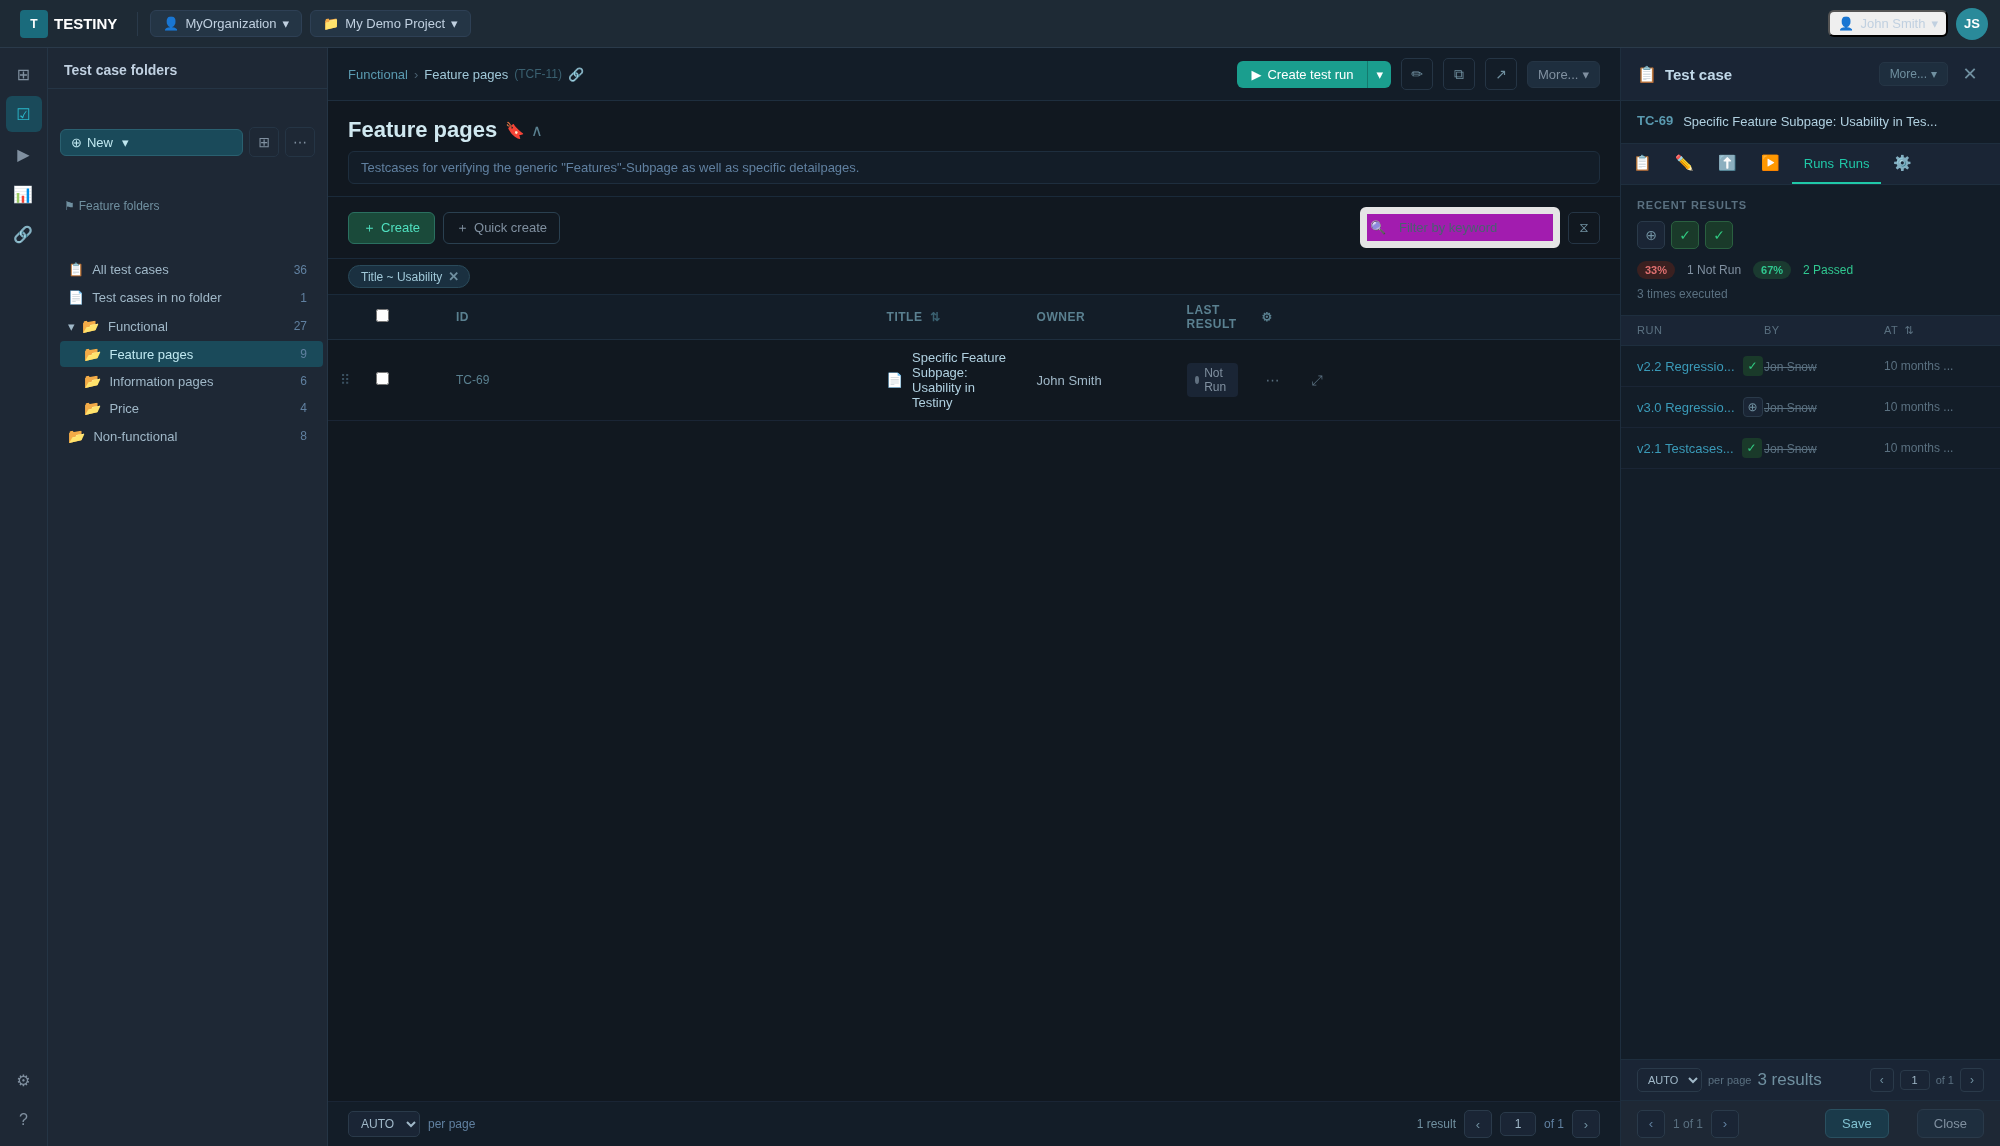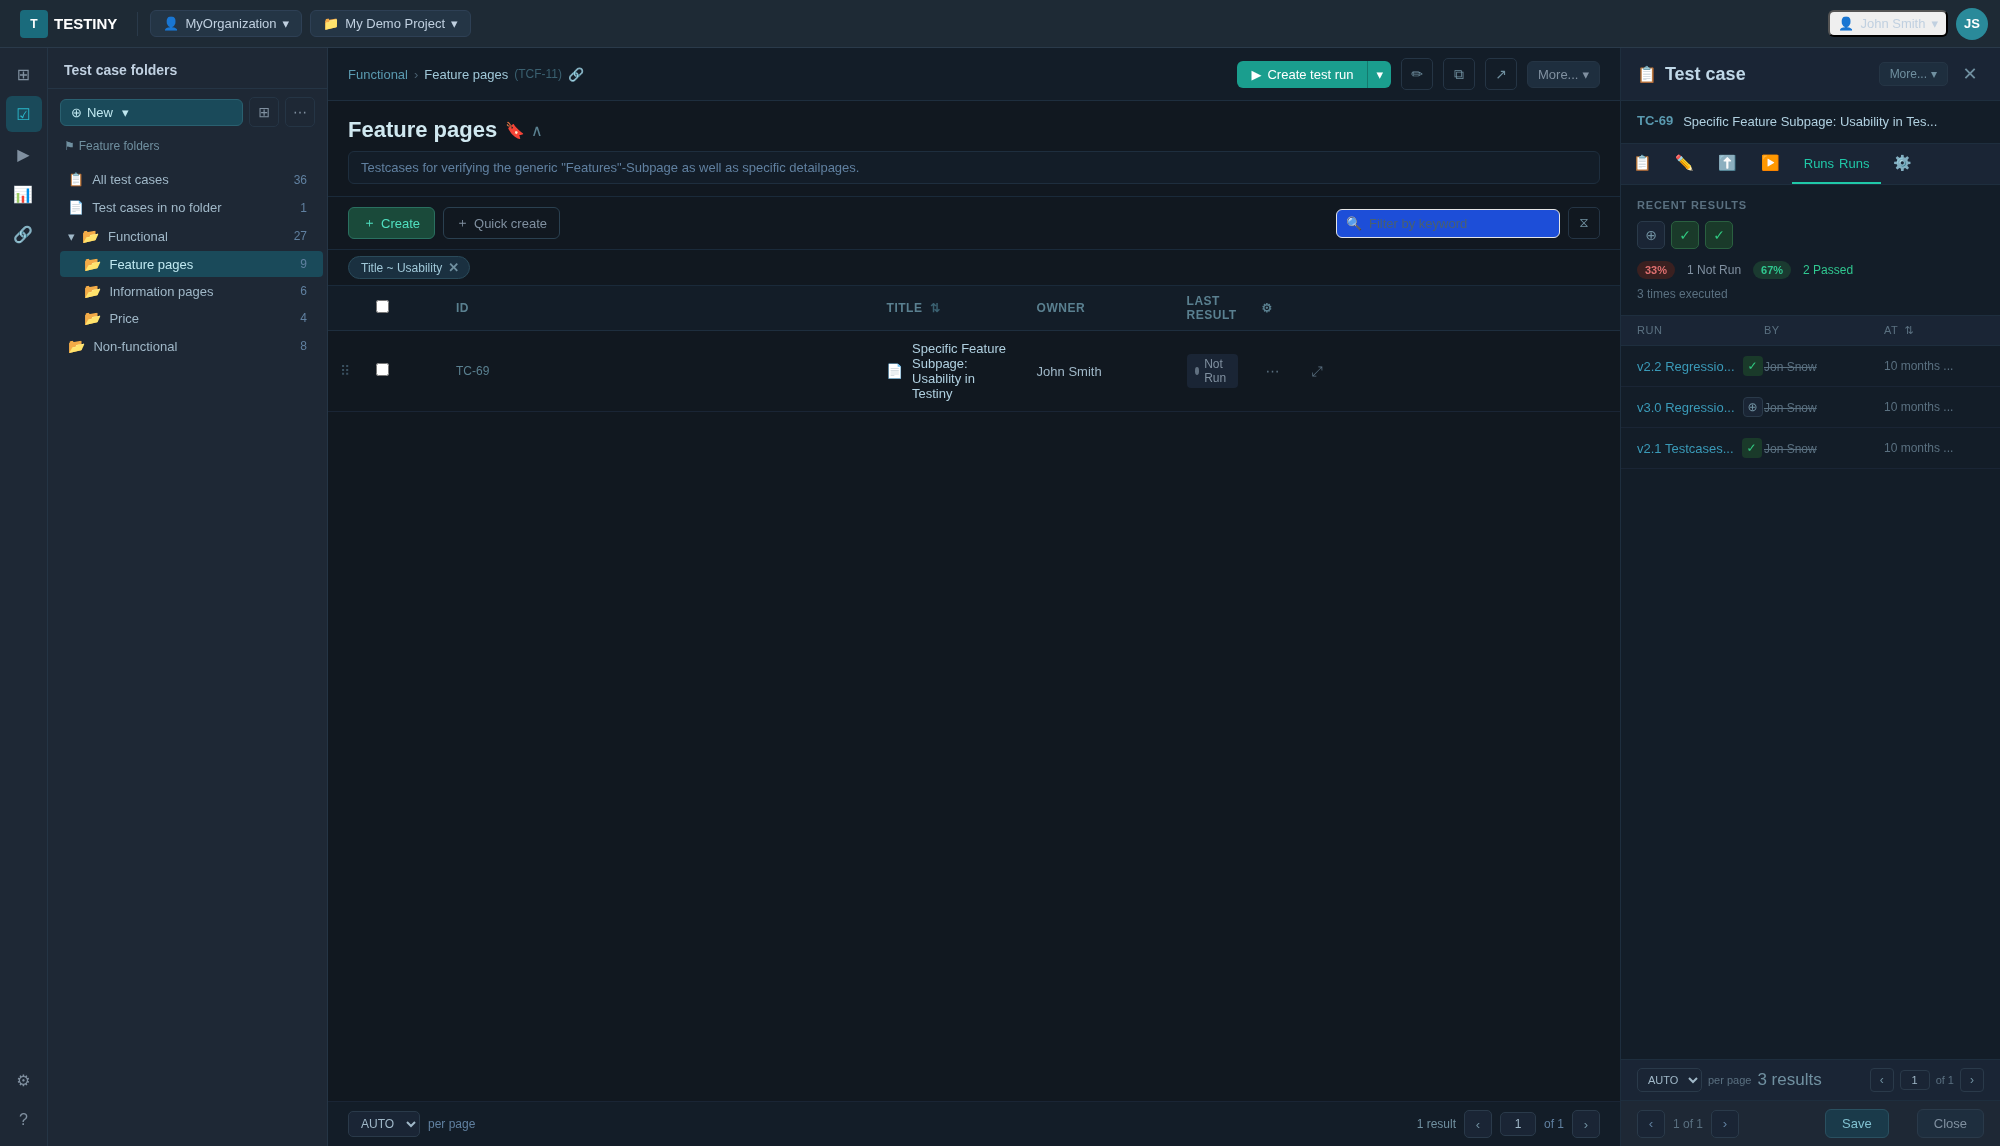--- a/index.html
+++ b/index.html
@@ -88,20 +88,21 @@
     .icon-bar-spacer { flex: 1; }
 
     
     .sidebar {
       width: 280px;
       background: #1e2835;
       border-right: 1px solid #253545;
       display: flex;
       flex-direction: column;
       overflow: hidden;
+      gap: 30px;
     }
     .sidebar-header {
       padding: 14px 16px 10px;
       font-weight: 600;
       font-size: 14px;
       color: #c0d0e0;
       border-bottom: 1px solid #253545;
     }
     .sidebar-toolbar {
       padding: 8px 12px;
@@ -293,27 +294,27 @@
       border: 1px solid #2a4050;
       border-radius: 6px;
       color: #8090a0;
       padding: 6px 12px;
       cursor: pointer;
       font-size: 13px;
       display: flex; align-items: center; gap: 5px;
     }
     .filter-spacer { flex: 1; }
     .filter-input {
-      background: #1d4ed8;
-      border: 1px solid #e5e5e5;
+      background: #a21caf;
+      border: 7px solid #e5e5e5;
       border-radius: 6px;
       color: #a0b8c8;
       padding: 6px 12px;
       font-size: 13px;
-      width: 224px;
+      width: 200px;
       outline: none;
     }
     .filter-input::placeholder { color: #4a6070; }
     .filter-icon-btn {
       width: 32px; height: 32px;
       background: transparent;
       border: 1px solid #253545;
       border-radius: 5px;
       color: #7090a0;
       display: flex; align-items: center; justify-content: center;
@@ -459,21 +460,21 @@
     .right-panel-header {
       padding: 12px 16px;
       border-bottom: 1px solid #1e2e3e;
       display: flex; align-items: center; gap: 8px;
       background: #1a2535;
     }
     .right-panel-icon {
       font-size: 16px; color: #5a9ab0;
     }
     .right-panel-title {
-      font-size: 18px;
+      font-size: 15px;
       font-weight: 600;
       color: #c0d8e8;
     }
     .right-panel-spacer { flex: 1; }
     .right-panel-more {
       background: #1e2e3e;
       border: 1px solid #253545;
       border-radius: 5px;
       color: #7090a0;
       padding: 4px 10px;

